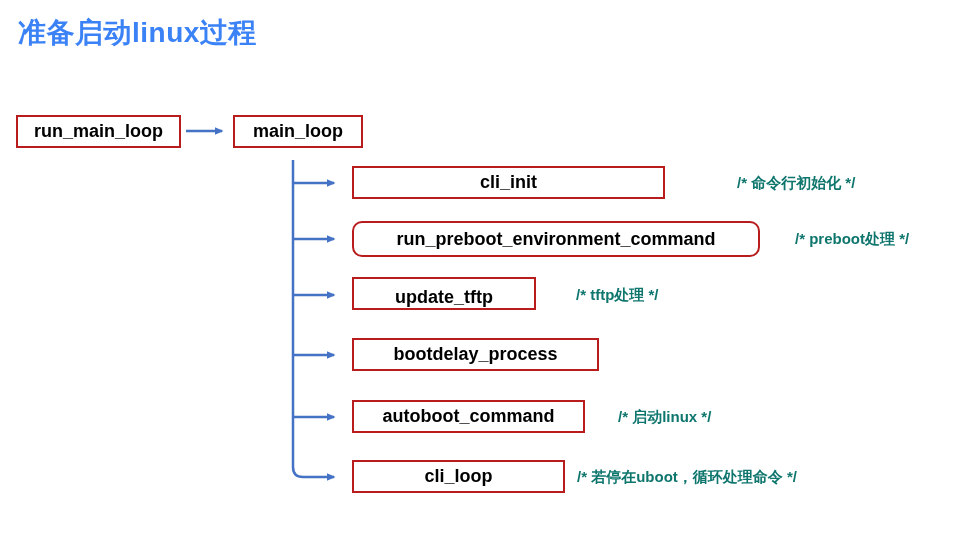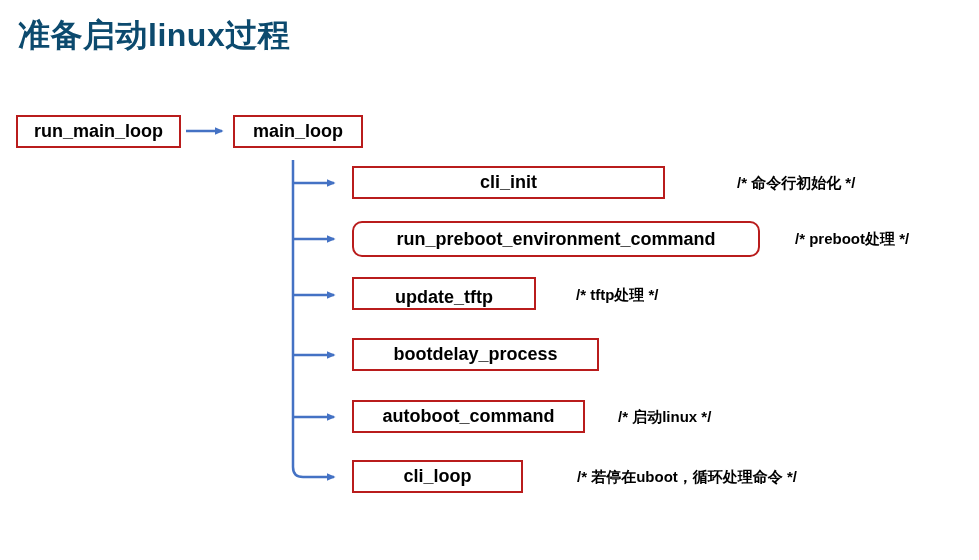--- a/index.html
+++ b/index.html
@@ -13,23 +13,23 @@
     width: 979px;
     height: 560px;
     background: #ffffff;
     overflow: hidden;
   }
   .title {
     position: absolute;
     left: 18px;
     top: 14px;
     margin: 0;
-    font-size: 32px;
+    font-size: 28px;
     font-weight: bold;
-    color: #0c4a6e;
+    color: #3b82f6;
     letter-spacing: 0.5px;
   }
   .connectors {
     position: absolute;
     left: 0;
     top: 0;
     width: 979px;
     height: 560px;
     pointer-events: none;
   }
@@ -48,24 +48,24 @@
   }
   
   .n-run-main-loop { left: 16px;  top: 115px; width: 165px; height: 33px; }
   .n-main-loop     { left: 233px; top: 115px; width: 130px; height: 33px; }
   
   .n-cli-init      { left: 352px; top: 166px; width: 313px; height: 33px; }
   .n-run-preboot   { left: 352px; top: 221px; width: 408px; height: 36px; border-radius: 10px; }
   .n-update-tftp   { left: 352px; top: 277px; width: 184px; height: 33px; align-items: flex-end; }
   .n-bootdelay     { left: 352px; top: 338px; width: 247px; height: 33px; }
   .n-autoboot      { left: 352px; top: 400px; width: 233px; height: 33px; }
-  .n-cli-loop      { left: 352px; top: 460px; width: 171px; height: 33px; }
+  .n-cli-loop      { left: 352px; top: 460px; width: 213px; height: 33px; }
   .comment {
     position: absolute;
-    color: #000000;
+    color: #0f766e;
     font-weight: bold;
     font-size: 15px;
     white-space: nowrap;
     transform: translateY(-50%);
   }
   .c-1 { left: 737px; top: 183px; }
   .c-2 { left: 795px; top: 239px; }
   .c-3 { left: 576px; top: 295px; }
   .c-5 { left: 618px; top: 417px; }
   .c-6 { left: 577px; top: 477px; }

